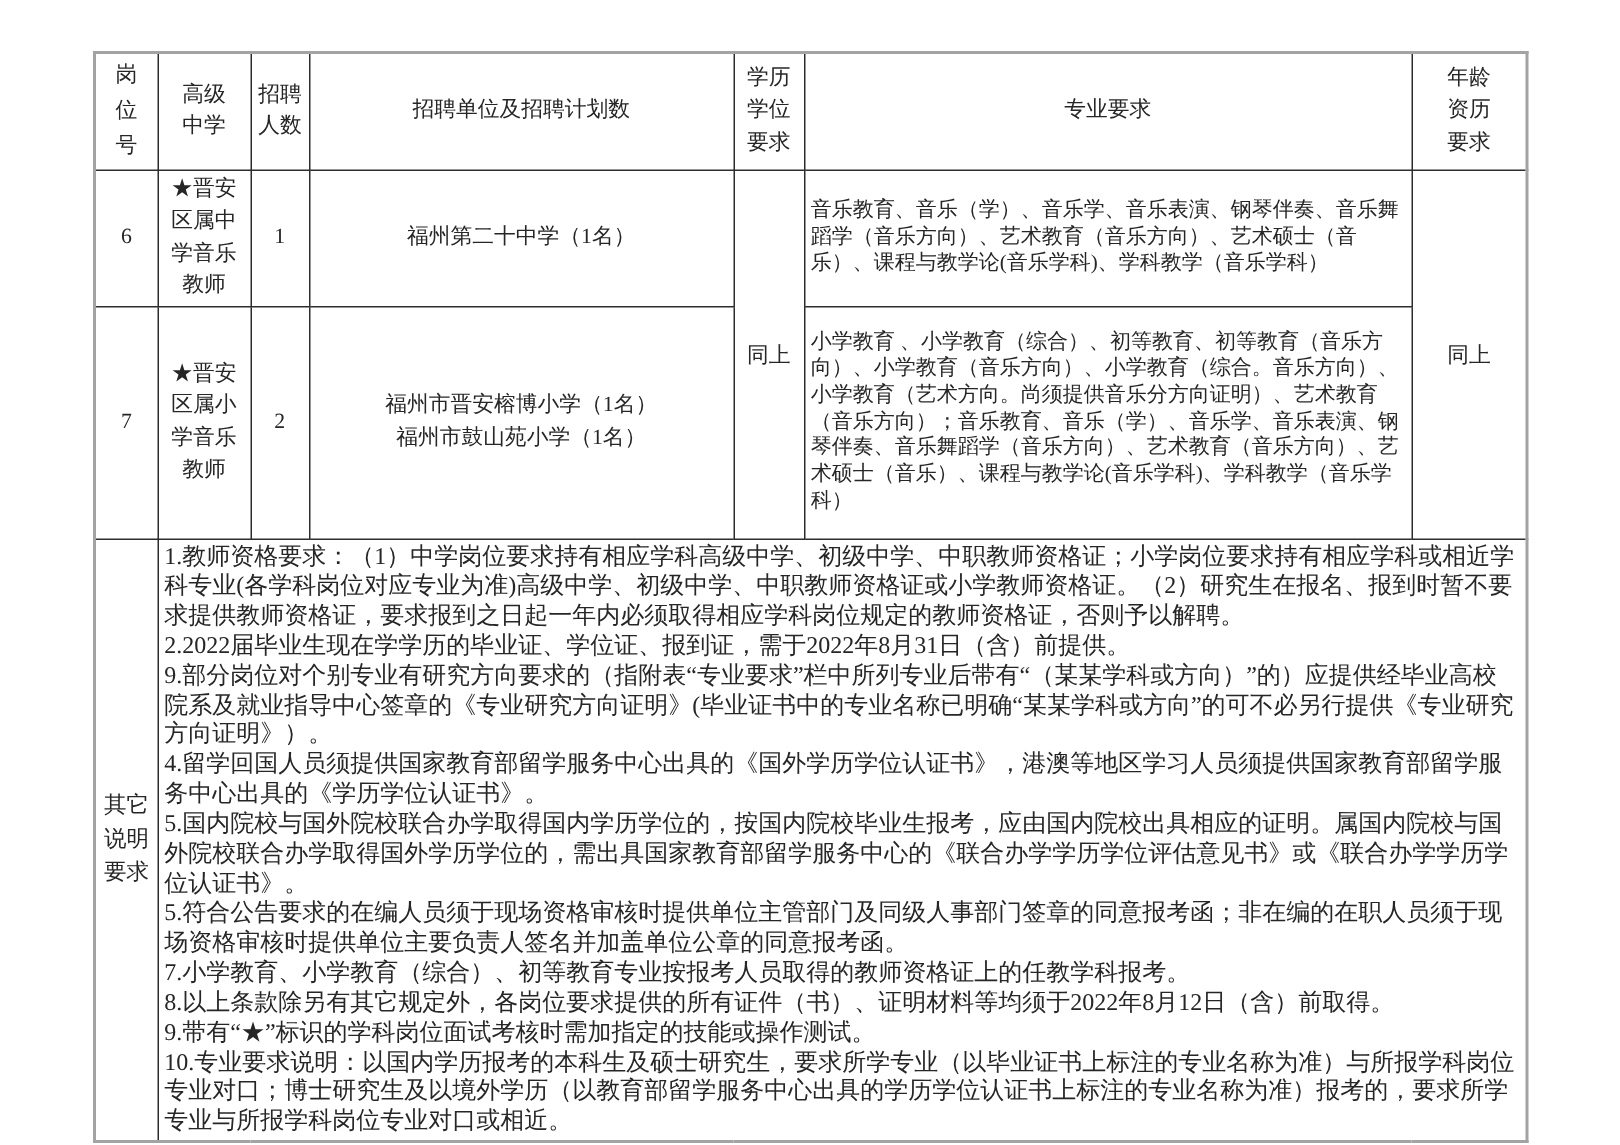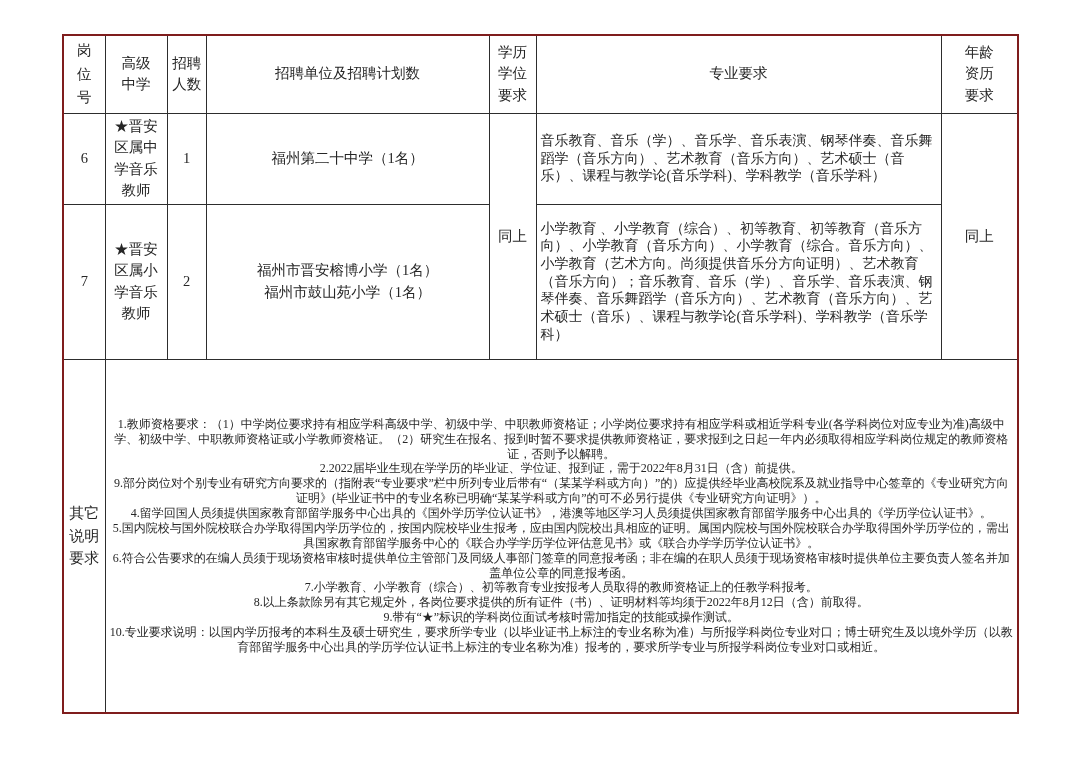--- a/index.html
+++ b/index.html
@@ -5,42 +5,42 @@
   html,body { margin:0; padding:0; }
   body {
     width:1080px; height:763px; background:#ffffff;
     font-family:"Liberation Serif","DejaVu Serif",serif;
     color:#262626;
     -webkit-font-smoothing:antialiased;
   }
   .doc { position:absolute; left:62px; top:34px; }
   table.recruit {
     border-collapse:collapse; table-layout:fixed;
-    width:955px; border:2px solid #7f1d1d;
+    width:955px; border:2px solid #a3a3a3;
   }
   .recruit th, .recruit td {
     border:1px solid #2d2d2d;
     font-weight:400;
     vertical-align:middle;
     padding:2px 4px;
     overflow:hidden;
   }
   .recruit th { text-align:center; font-size:14.5px; line-height:1.35; }
   .c { text-align:center;margin-top:31px; }
   .l { text-align:center; }
   .v1 { width:1.05em; margin:0 auto; line-height:1.6; }   
   .v2 { width:2.1em;  margin:0 auto; line-height:1.5; }   
   .v3 { width:3.2em;  margin:0 auto; line-height:1.45; }  
   .body-cell { font-size:14.5px; }
   .units-cell { padding-left:7px; line-height:1.45; }
   .major-cell { font-size:14px; line-height:1.26; padding:4px 6px; text-align:left;margin-left:20px; }
   .same { font-size:14.5px; text-align:center;margin-left:48px; }
   .notes-label { font-weight:700; font-size:15px; }
   .notes-cell { vertical-align:top; padding:18px 8px 8px 8px; }
-  .notes-cell p { margin:0; font-size:12px; line-height:1.24; text-align:center; }
+  .notes-cell p { margin:0; font-size:16px; line-height:1.24; text-align:left; }
 </style>
 </head>
 <body>
 
 <div class="doc">
   <table class="recruit">
     <colgroup>
       <col style="width:42px">
       <col style="width:62px">
       <col style="width:39px">
@@ -101,21 +101,21 @@
     <tr style="height:354px">
       <td class="c notes-label">
             <div class="v2">其它说明要求</div>
           </td>
       <td class="notes-cell" colspan="6" id="notes-container">
             <p>1.教师资格要求：（1）中学岗位要求持有相应学科高级中学、初级中学、中职教师资格证；小学岗位要求持有相应学科或相近学科专业(各学科岗位对应专业为准)高级中学、初级中学、中职教师资格证或小学教师资格证。（2）研究生在报名、报到时暂不要求提供教师资格证，要求报到之日起一年内必须取得相应学科岗位规定的教师资格证，否则予以解聘。</p>
             <p>2.2022届毕业生现在学学历的毕业证、学位证、报到证，需于2022年8月31日（含）前提供。</p>
             <p>9.部分岗位对个别专业有研究方向要求的（指附表“专业要求”栏中所列专业后带有“（某某学科或方向）”的）应提供经毕业高校院系及就业指导中心签章的《专业研究方向证明》(毕业证书中的专业名称已明确“某某学科或方向”的可不必另行提供《专业研究方向证明》）。</p>
             <p>4.留学回国人员须提供国家教育部留学服务中心出具的《国外学历学位认证书》，港澳等地区学习人员须提供国家教育部留学服务中心出具的《学历学位认证书》。</p>
             <p>5.国内院校与国外院校联合办学取得国内学历学位的，按国内院校毕业生报考，应由国内院校出具相应的证明。属国内院校与国外院校联合办学取得国外学历学位的，需出具国家教育部留学服务中心的《联合办学学历学位评估意见书》或《联合办学学历学位认证书》。</p>
-            <p>6.符合公告要求的在编人员须于现场资格审核时提供单位主管部门及同级人事部门签章的同意报考函；非在编的在职人员须于现场资格审核时提供单位主要负责人签名并加盖单位公章的同意报考函。</p>
+            <p>5.符合公告要求的在编人员须于现场资格审核时提供单位主管部门及同级人事部门签章的同意报考函；非在编的在职人员须于现场资格审核时提供单位主要负责人签名并加盖单位公章的同意报考函。</p>
             <p>7.小学教育、小学教育（综合）、初等教育专业按报考人员取得的教师资格证上的任教学科报考。</p>
             <p>8.以上条款除另有其它规定外，各岗位要求提供的所有证件（书）、证明材料等均须于2022年8月12日（含）前取得。</p>
             <p>9.带有“★”标识的学科岗位面试考核时需加指定的技能或操作测试。</p>
             <p>10.专业要求说明：以国内学历报考的本科生及硕士研究生，要求所学专业（以毕业证书上标注的专业名称为准）与所报学科岗位专业对口；博士研究生及以境外学历（以教育部留学服务中心出具的学历学位认证书上标注的专业名称为准）报考的，要求所学专业与所报学科岗位专业对口或相近。</p>
           </td>
     </tr>
   </tbody>
     </table>
 </div>
 

